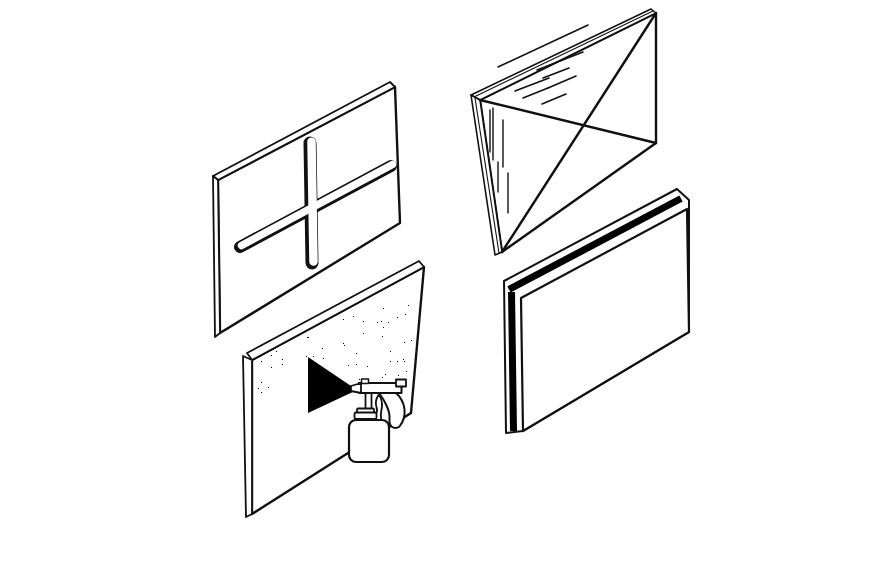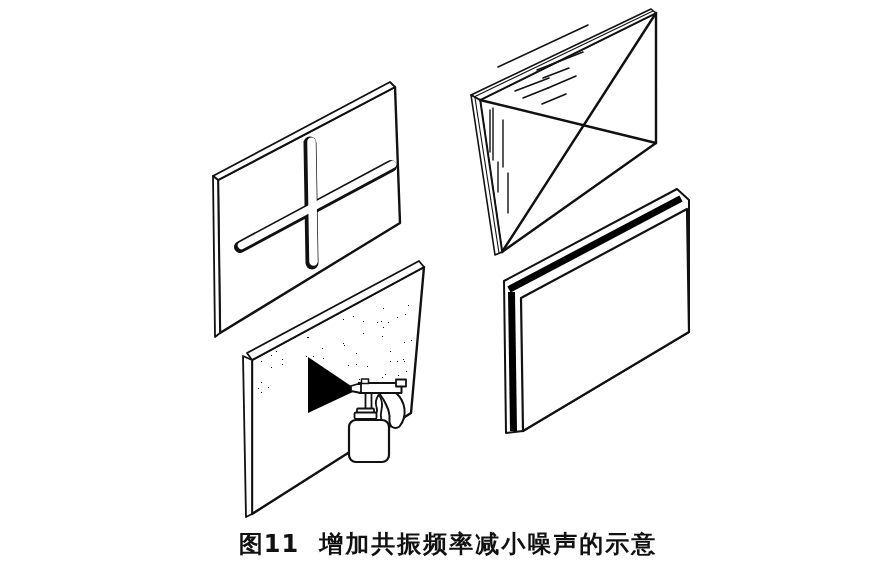--- a/index.html
+++ b/index.html
@@ -105,17 +105,14 @@
     </g>
 
     <g stroke="#111" stroke-linejoin="round" fill="none">
       <polygon points="504,281 677,189 689,200 689,332 523,431 506,433" fill="#fff" stroke-width="2"></polygon>
       <line x1="509" y1="289.5" x2="681" y2="198.5" stroke="#000" stroke-width="7"></line>
       <line x1="511.5" y1="292" x2="513.5" y2="431" stroke="#000" stroke-width="7"></line>
       <polygon points="521,298 687,209 689,332 523,431" fill="#fff" stroke-width="2.2"></polygon>
     </g>
   </svg>
 
-  <div class="caption">
-    <span class="cap-label">图11</span><span>增加共振频率减小噪声的示意</span>
-  </div>
 
 </div>
 
 </body></html>

